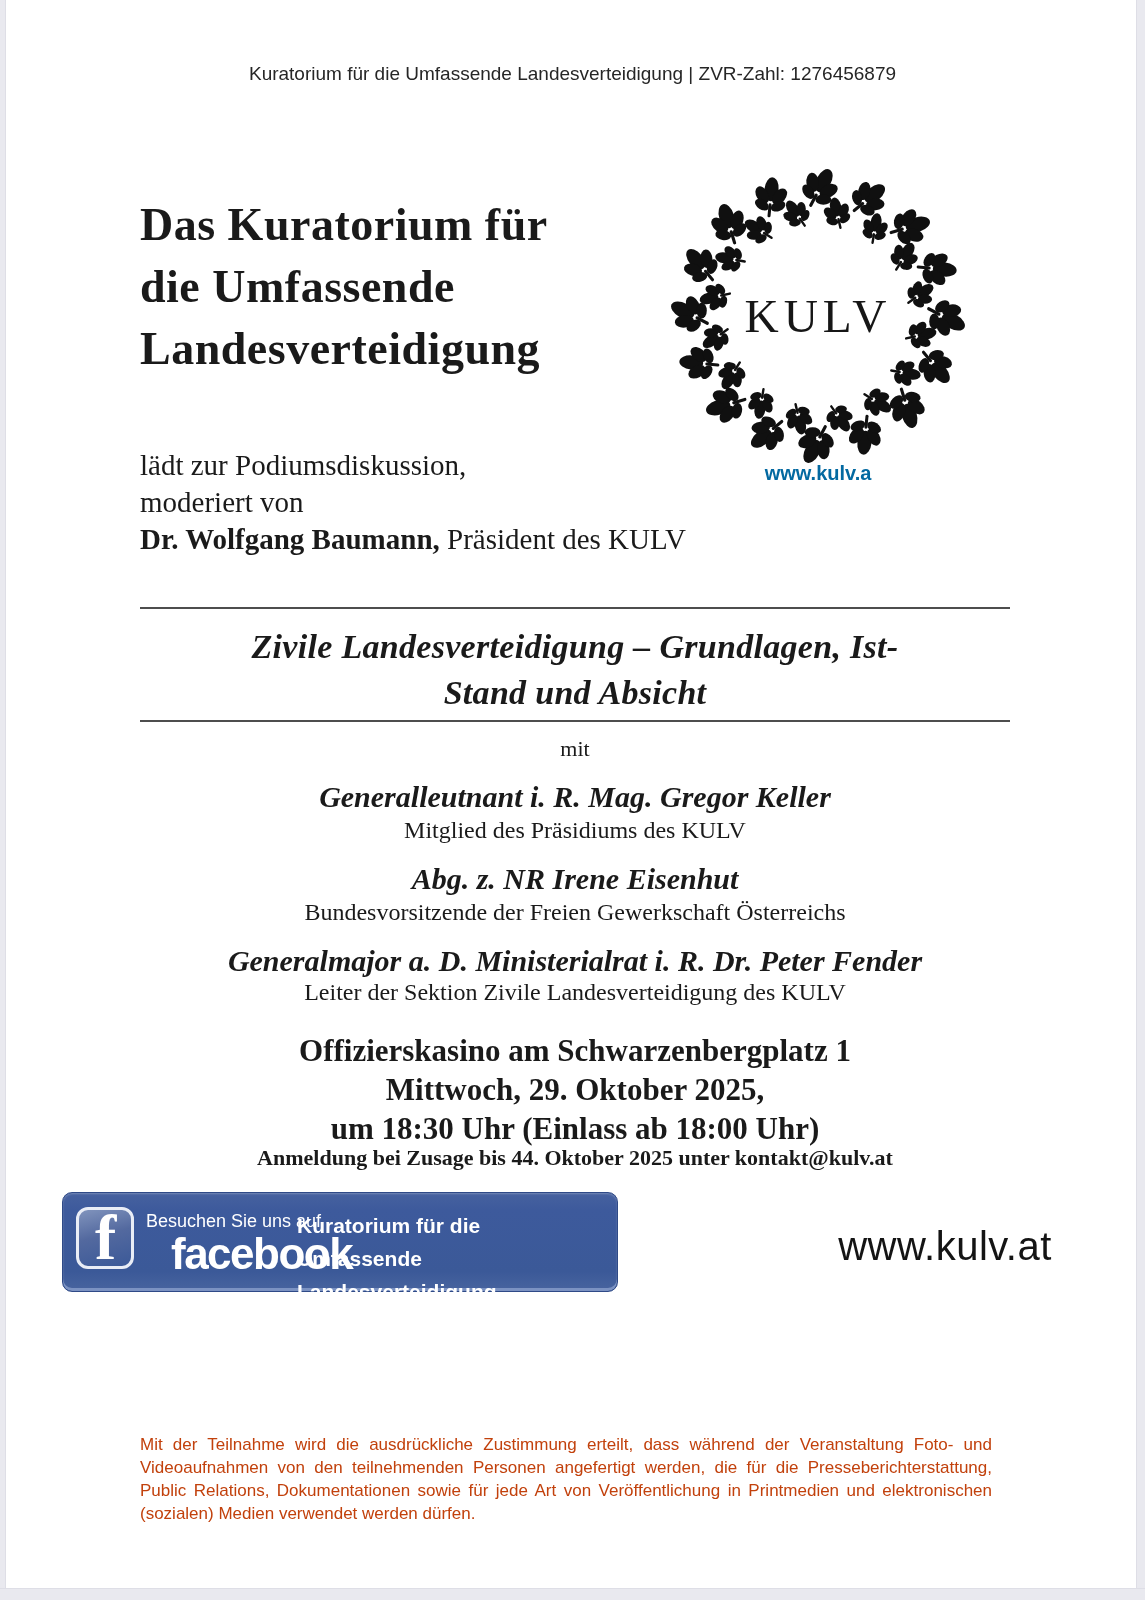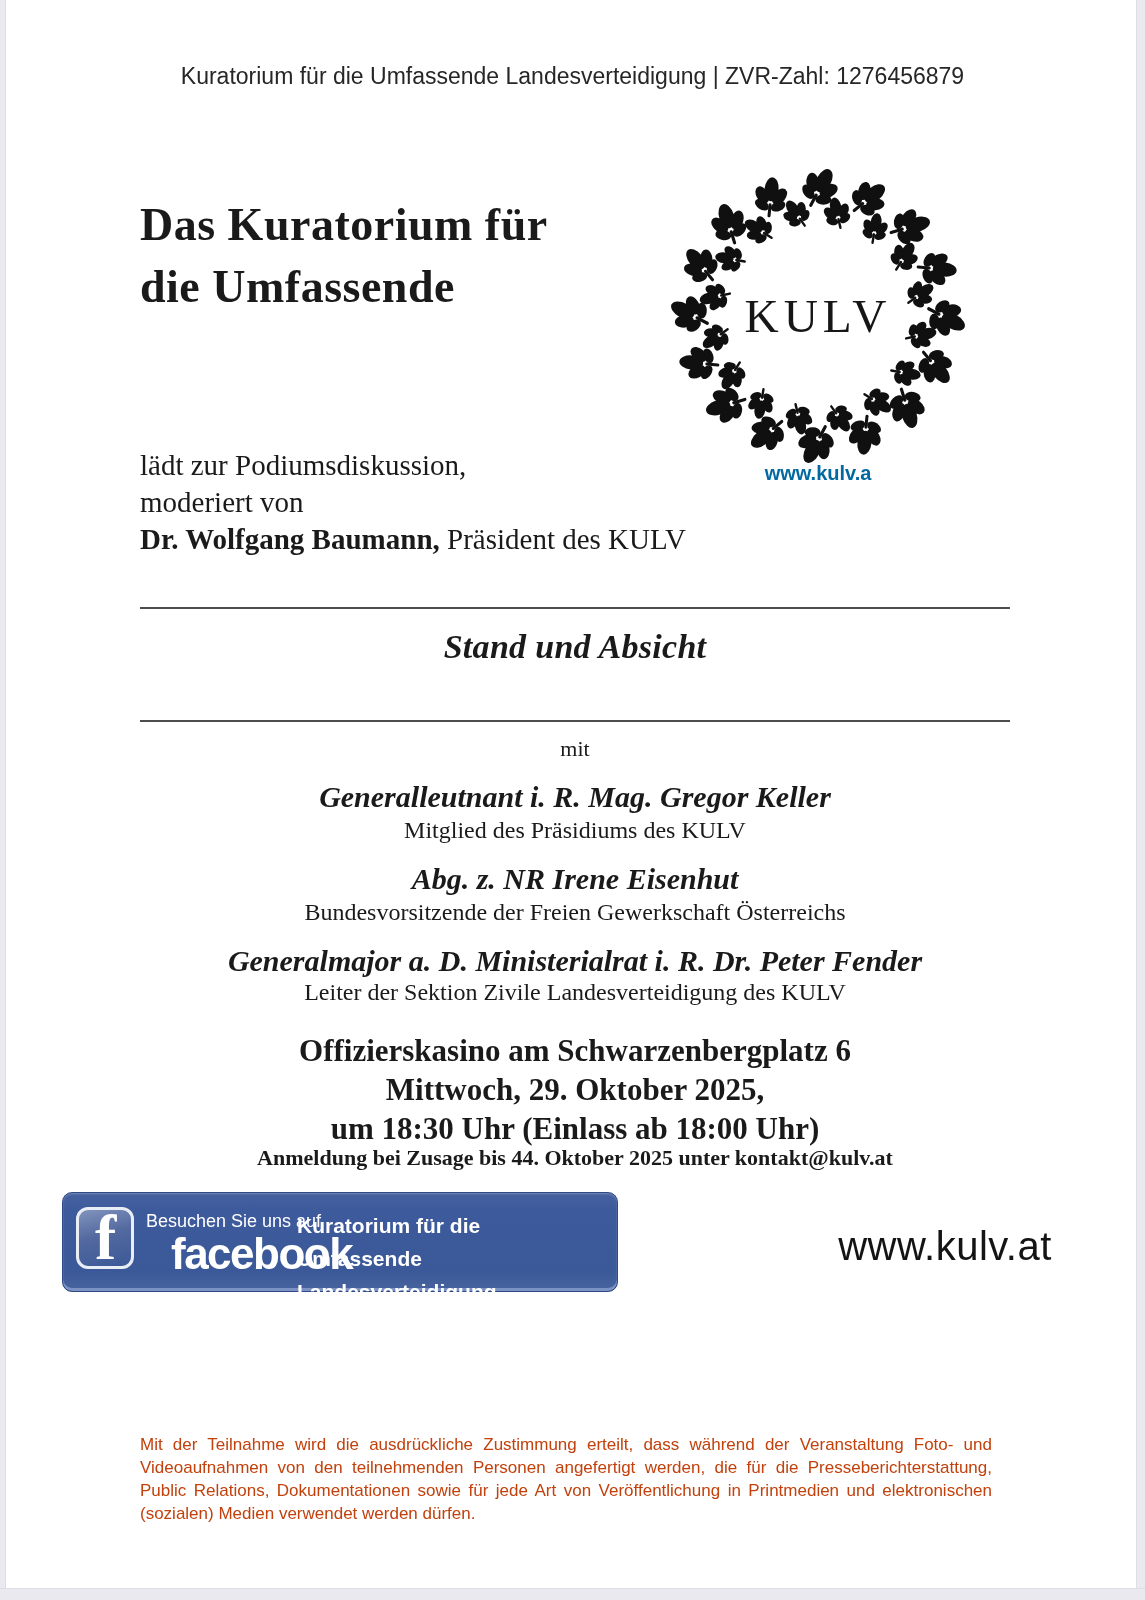--- a/index.html
+++ b/index.html
@@ -14,21 +14,21 @@
   .edge{position:absolute;background:#e9e9ef;}
   .edge-left{left:0;top:0;width:5px;height:100%;border-right:1px solid #dedee6;}
   .edge-right{right:0;top:0;width:8px;height:100%;border-left:1px solid #dedee6;}
   .edge-bottom{left:0;bottom:0;width:100%;height:11px;border-top:1px solid #dedee6;}
 
   .abs{position:absolute;}
 
   .doc-header{
     left:0;top:63px;width:100%;
     font-family:"Liberation Sans", sans-serif;
-    font-size:23px;color:#262626;text-align:center;
+    font-size:19px;color:#262626;text-align:center;
   }
 
   .main-title{
     left:140px;top:194px;width:540px;
     font-size:46px;font-weight:bold;line-height:62px;
     letter-spacing:0.5px;
   }
 
   .logo-wrap{left:668px;top:168px;width:300px;text-align:center;}
   .logo-url{
@@ -130,20 +130,21 @@
 
   <div class="edge edge-left"></div>
   <div class="edge edge-right"></div>
   <div class="edge edge-bottom"></div>
 
   <div class="abs doc-header">Kuratorium für die Umfassende Landesverteidigung | ZVR-Zahl: 1276456879</div>
 
   <div class="abs main-title">
     <div>Das Kuratorium für</div>
     <div>die Umfassende</div>
+    <div>Landesverteidigung</div>
   </div>
 
   <div class="abs logo-wrap">
     <svg width="296" height="296" viewBox="0 0 300 300">
       <defs>
         <g id="leaf">
           <ellipse cx="0" cy="-11" rx="6.5" ry="11"></ellipse>
           <ellipse cx="-8" cy="-5" rx="5.5" ry="8.5" transform="rotate(-35 -8 -5)"></ellipse>
           <ellipse cx="8" cy="-5" rx="5.5" ry="8.5" transform="rotate(35 8 -5)"></ellipse>
           <ellipse cx="-7.5" cy="4" rx="4.5" ry="7" transform="rotate(-62 -7.5 4)"></ellipse>
@@ -192,38 +193,39 @@
 
   <div class="abs intro">
     <div>lädt zur Podiumsdiskussion,</div>
     <div>moderiert von</div>
     <div><b>Dr. Wolfgang Baumann,</b><span> Präsident des KULV</span></div>
   </div>
 
   <div class="abs rule rule-1"></div>
 
   <div class="abs topic">
+    <div>Zivile Landesverteidigung – Grundlagen, Ist-</div>
     <div>Stand und Absicht</div>
   </div>
 
   <div class="abs rule rule-2"></div>
 
   <div class="abs with-label">mit</div>
 
   <div class="abs speaker-name sn-0">Generalleutnant i. R. Mag. Gregor Keller</div>
   <div class="abs speaker-role sr-0">Mitglied des Präsidiums des KULV</div>
 
   <div class="abs speaker-name sn-1">Abg. z. NR Irene Eisenhut</div>
   <div class="abs speaker-role sr-1">Bundesvorsitzende der Freien Gewerkschaft Österreichs</div>
 
   <div class="abs speaker-name sn-2">Generalmajor a. D. Ministerialrat i. R. Dr. Peter Fender</div>
   <div class="abs speaker-role sr-2">Leiter der Sektion Zivile Landesverteidigung des KULV</div>
 
   <div class="abs event-block">
-    <div>Offizierskasino am Schwarzenbergplatz 6</div>
+    <div>Offizierskasino am Schwarzenbergplatz 1</div>
     <div>Mittwoch, 29. Oktober 2025,</div>
     <div>um 18:30 Uhr (Einlass ab 18:00 Uhr)</div>
   </div>
 
   <div class="abs registration">Anmeldung bei Zusage bis 44. Oktober 2025 unter kontakt@kulv.at</div>
 
   <div class="abs fb-banner">
     <div class="fb-icon">
         <span>f</span>
       </div>

